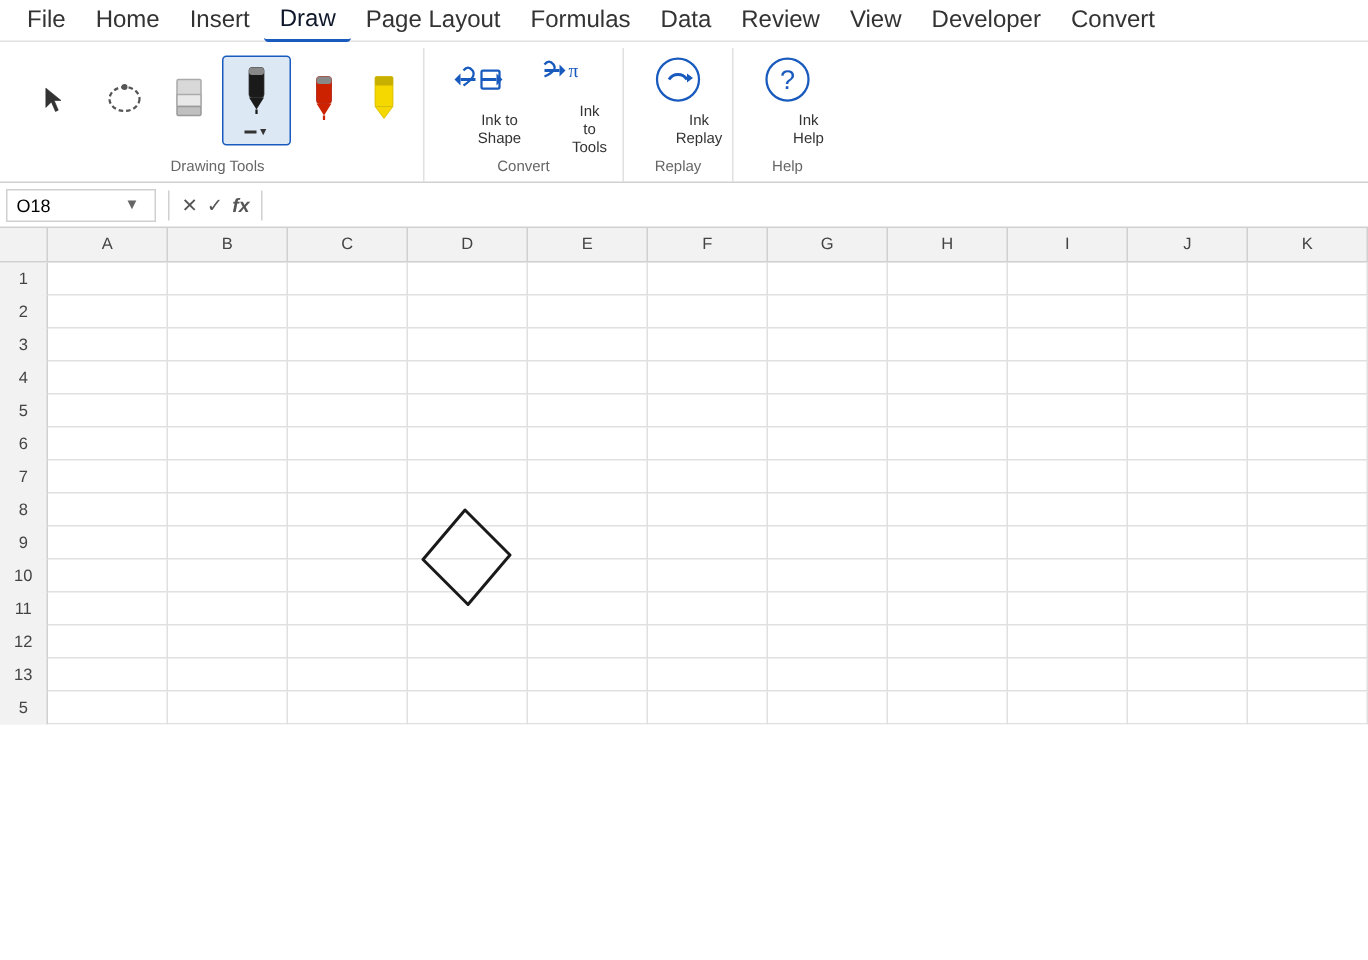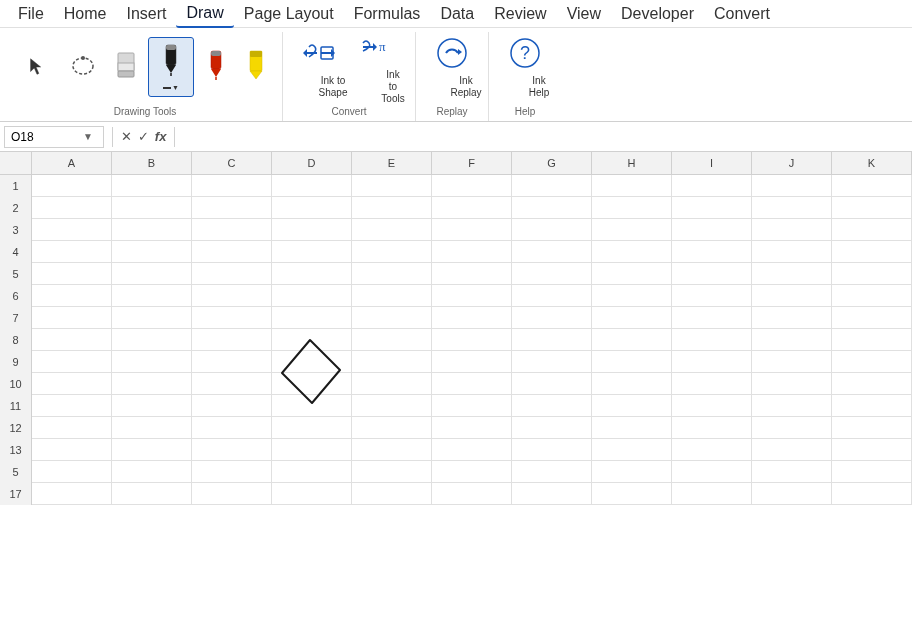--- a/index.html
+++ b/index.html
@@ -678,30 +678,16 @@
         <div class="grid-cell col-C"></div>
         <div class="grid-cell col-D"></div>
         <div class="grid-cell col-E"></div>
         <div class="grid-cell col-F"></div>
         <div class="grid-cell col-G"></div>
         <div class="grid-cell col-H"></div>
         <div class="grid-cell col-I"></div>
         <div class="grid-cell col-J"></div>
         <div class="grid-cell col-K"></div>
       </div>
-      <div class="grid-row">
-        <div class="row-header">17</div>
-        <div class="grid-cell col-A"></div>
-        <div class="grid-cell col-B"></div>
-        <div class="grid-cell col-C"></div>
-        <div class="grid-cell col-D"></div>
-        <div class="grid-cell col-E"></div>
-        <div class="grid-cell col-F"></div>
-        <div class="grid-cell col-G"></div>
-        <div class="grid-cell col-H"></div>
-        <div class="grid-cell col-I"></div>
-        <div class="grid-cell col-J"></div>
-        <div class="grid-cell col-K"></div>
-      </div>
 
     </div>
   </div>
 </div>
 
 </body></html>

